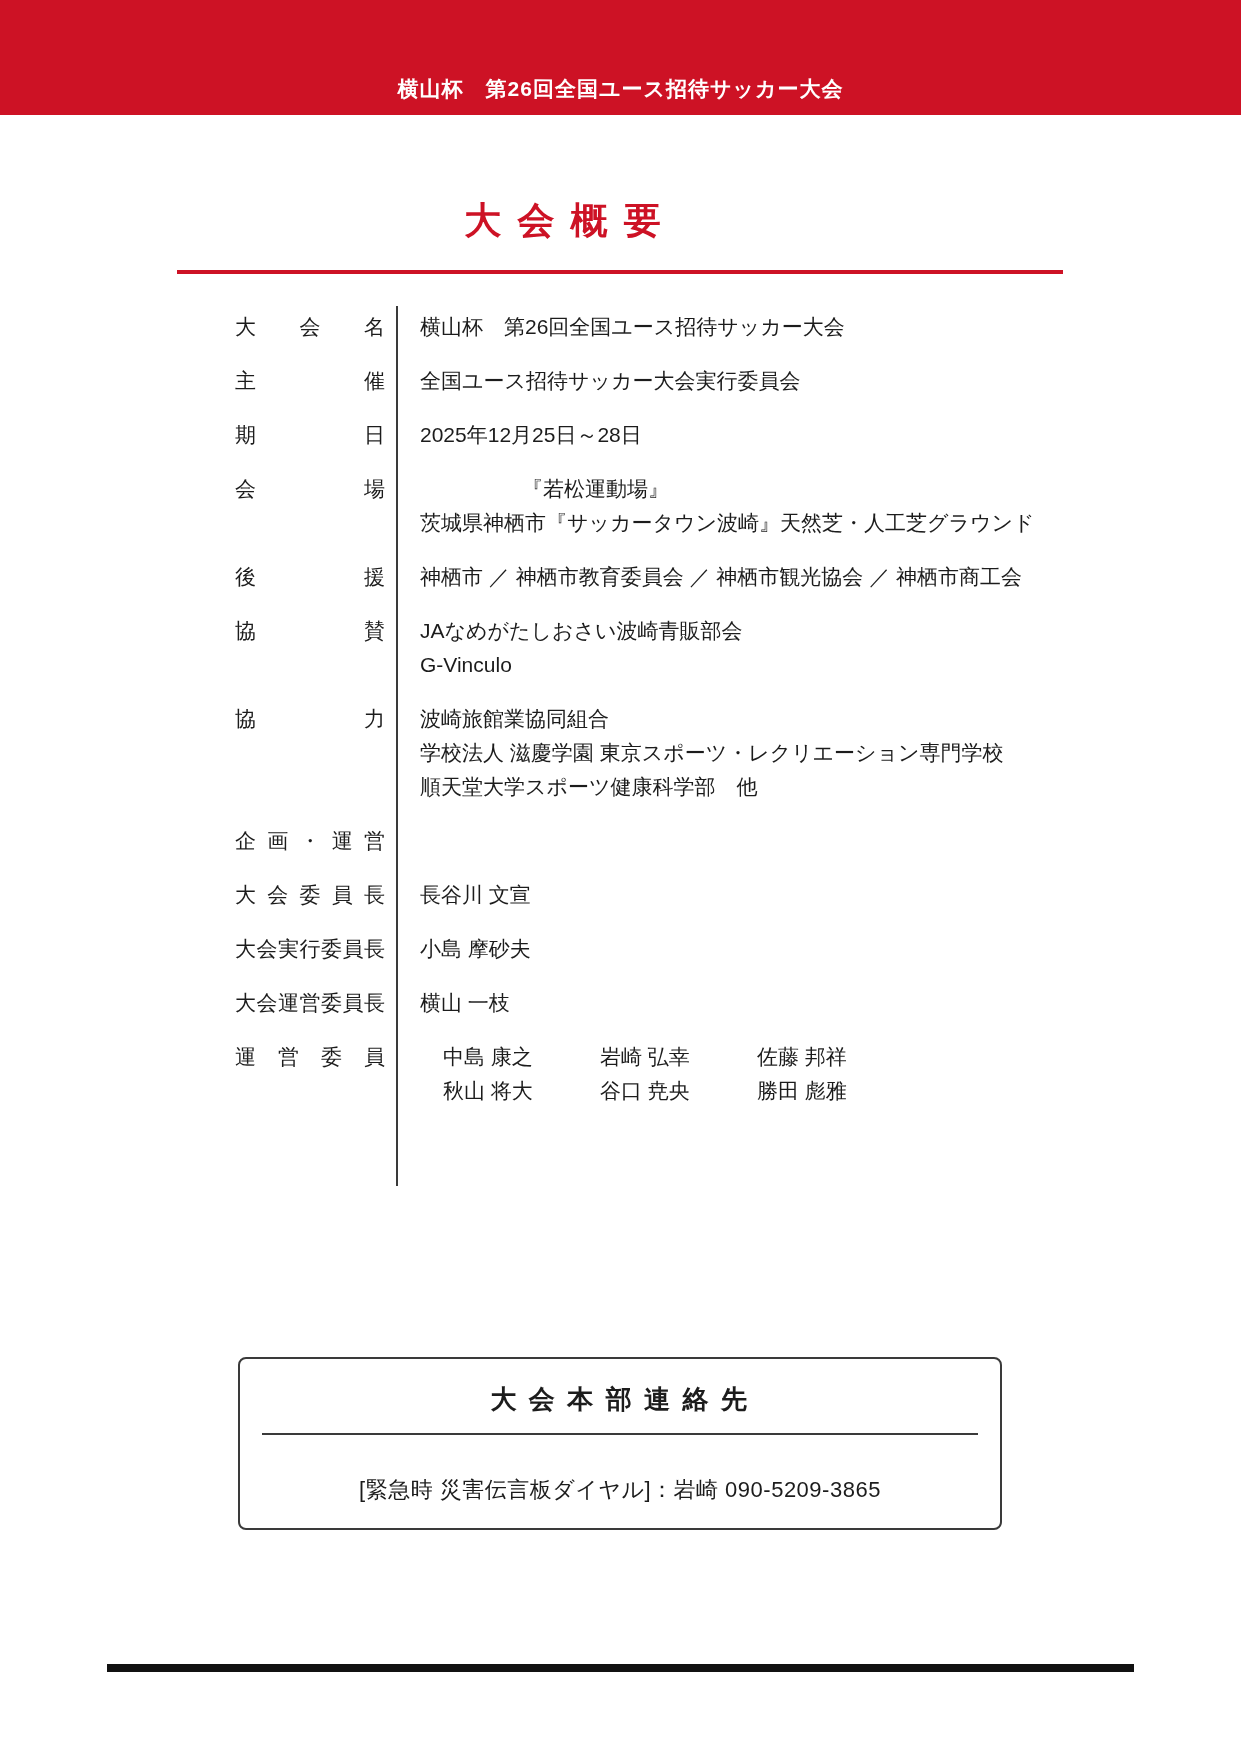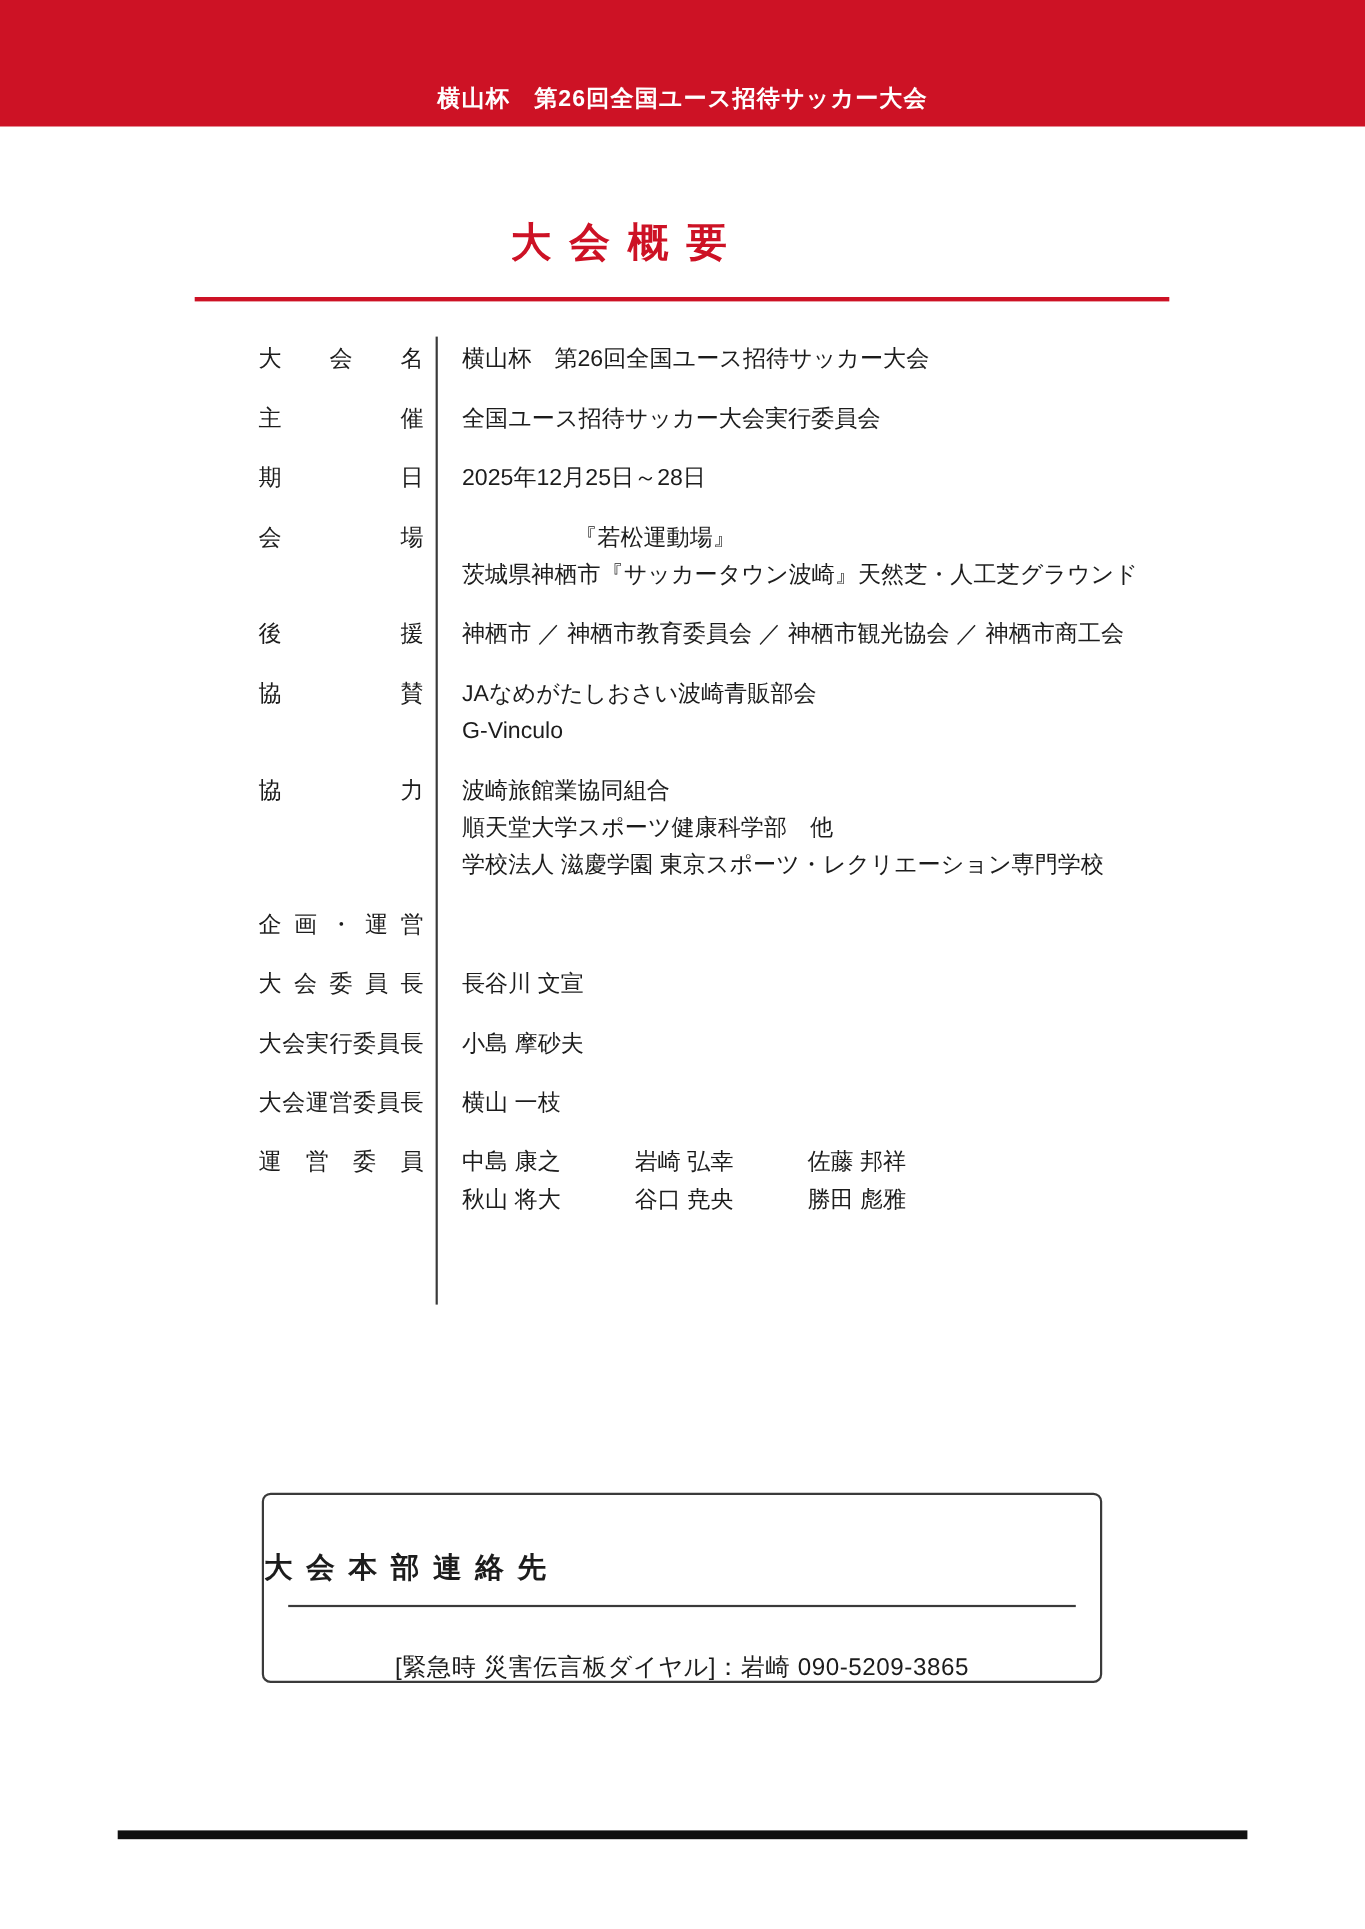--- a/index.html
+++ b/index.html
@@ -53,31 +53,31 @@
     font-size:21px;line-height:34px;
     display:flex;justify-content:space-between;
   }
   .value{
     margin-left:35px;font-size:21px;line-height:34px;
   }
   .vline{white-space:nowrap;}
   .vline.indent{padding-left:102px;}
 
   .members{margin-top:0;}
-  .members-row{display:flex;line-height:34px;}
+  .members-row{display:flex;line-height:34px;margin-left:23px;}
   .member{width:157px;white-space:nowrap;}
   .member:last-child{width:auto;}
 
   
   .contact-box{
     position:absolute;top:1357px;left:238px;width:764px;height:173px;
     border:2px solid var(--line);border-radius:8px;background:#ffffff;
   }
   .contact-title{
-    margin-top:46px;text-align:left;
+    margin-top:20px;text-align:center;
     font-size:26px;font-weight:bold;letter-spacing:0.1em;line-height:40px;
   }
   .contact-rule{
     width:716px;height:2px;background:var(--line);margin:14px auto 0 auto;
   }
   .contact-line{
     margin-top:40px;text-align:center;font-size:22px;letter-spacing:0.5px;
   }
 
   
@@ -164,22 +164,22 @@
       </div>
     </div>
 
     <div class="row">
       <div class="label jlabel">
           <span>協</span>
           <span>力</span>
         </div>
       <div class="value">
         <div class="vline">波崎旅館業協同組合</div>
+        <div class="vline">学校法人 滋慶学園 東京スポーツ・レクリエーション専門学校</div>
         <div class="vline">順天堂大学スポーツ健康科学部　他</div>
-        <div class="vline">学校法人 滋慶学園 東京スポーツ・レクリエーション専門学校</div>
       </div>
     </div>
 
     <div class="row gap-before">
       <div class="label jlabel">
           <span>企</span>
           <span>画</span>
           <span>・</span>
           <span>運</span>
           <span>営</span>

